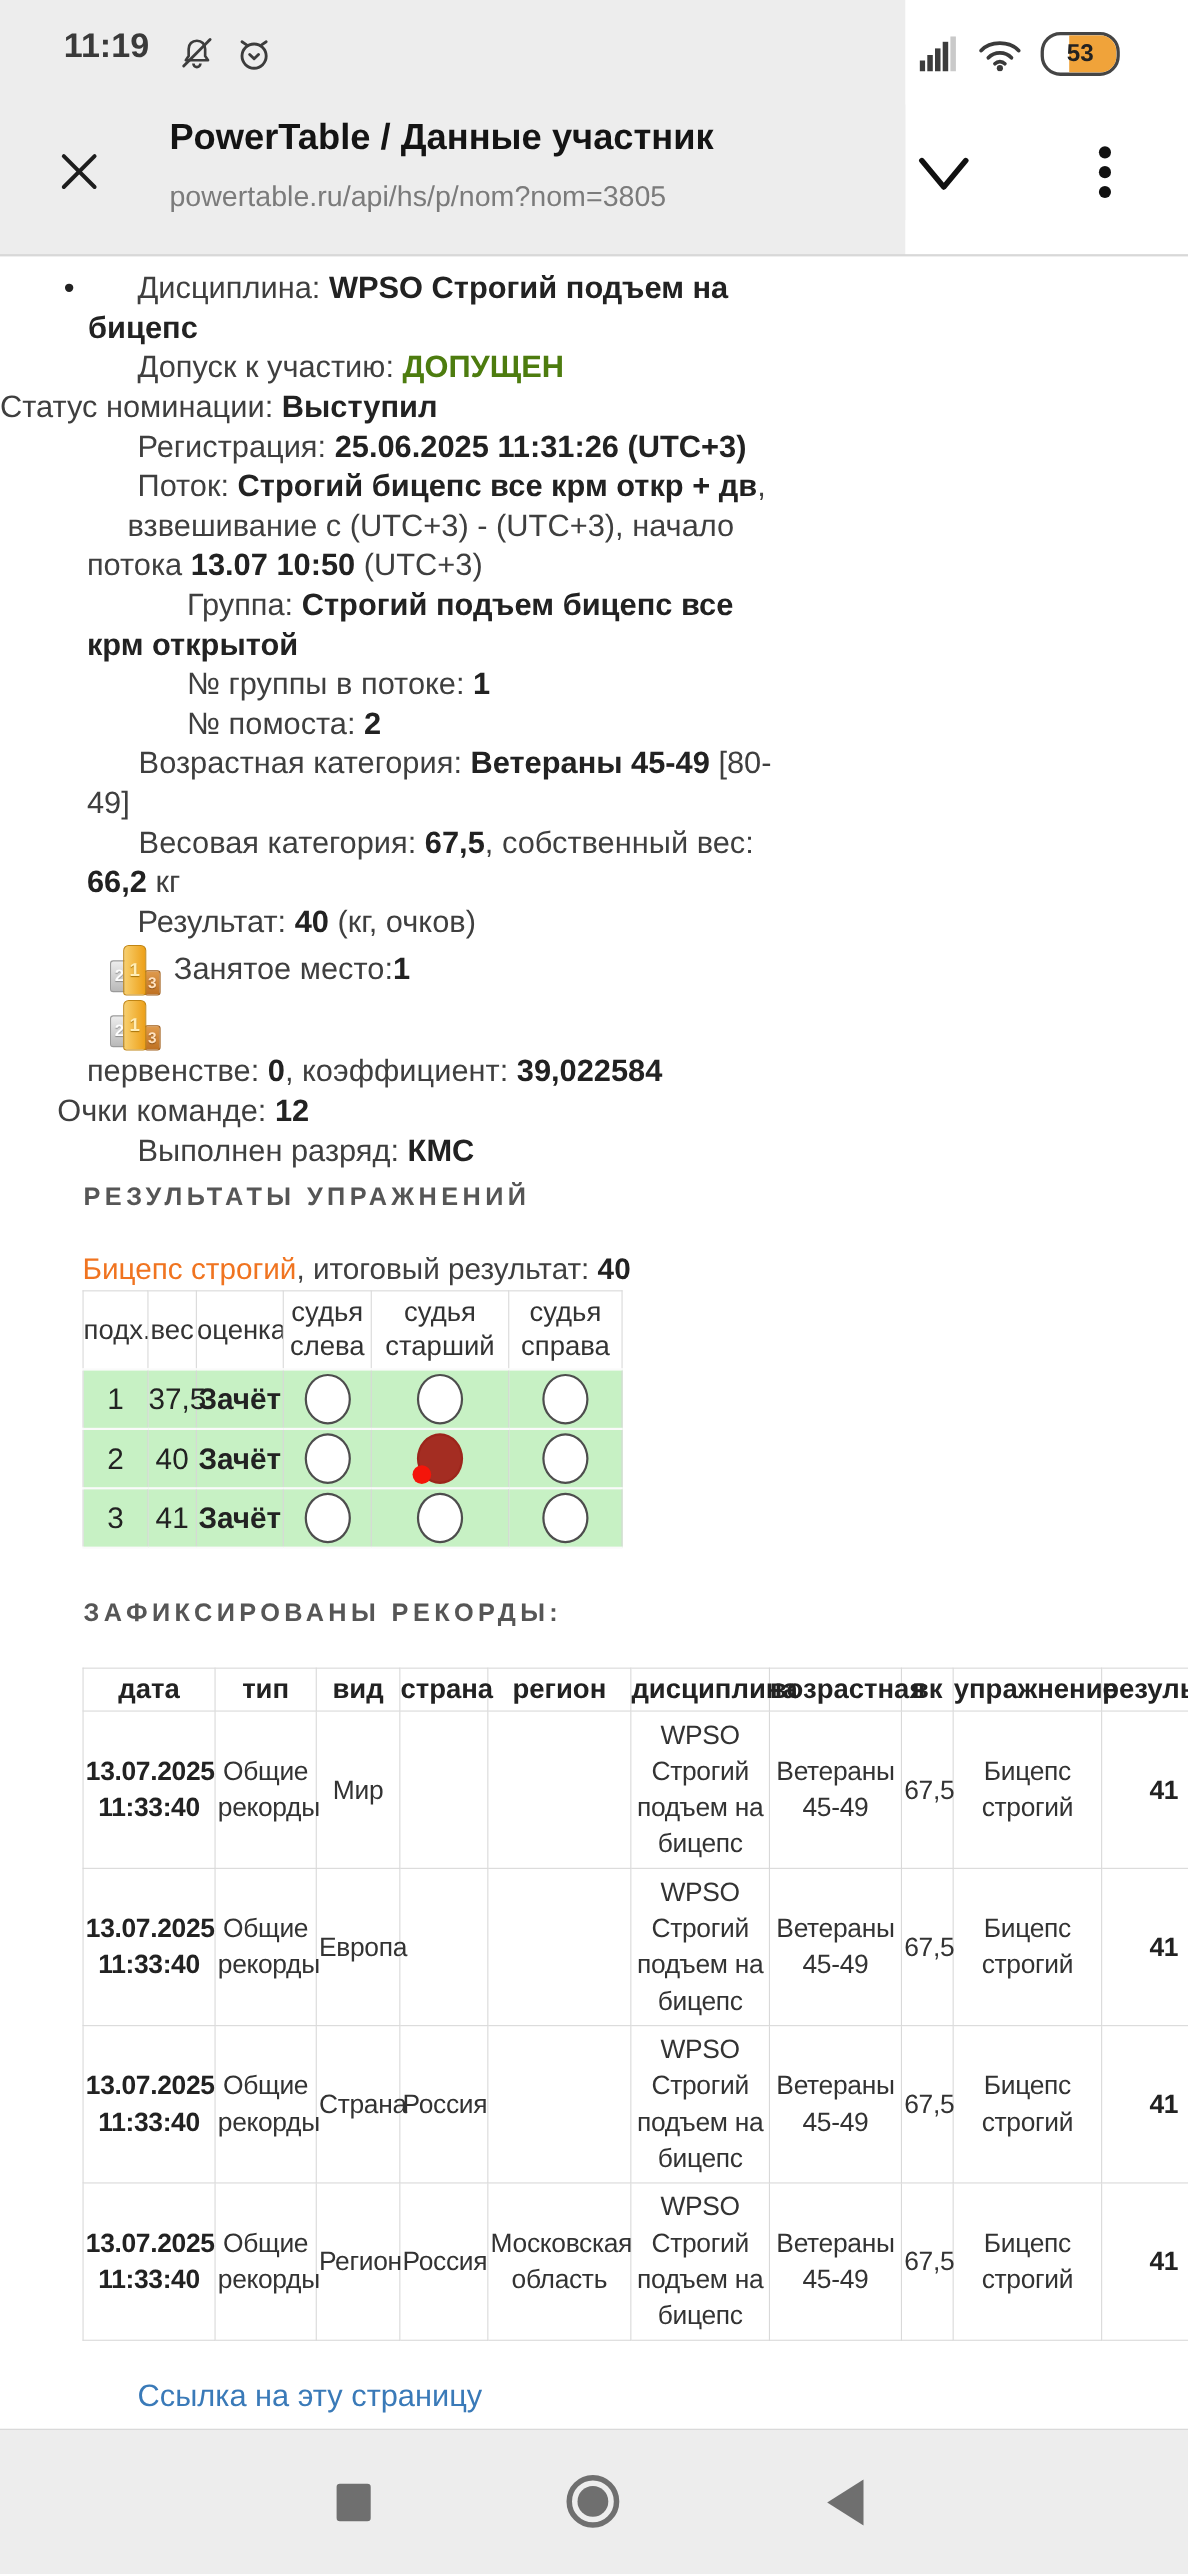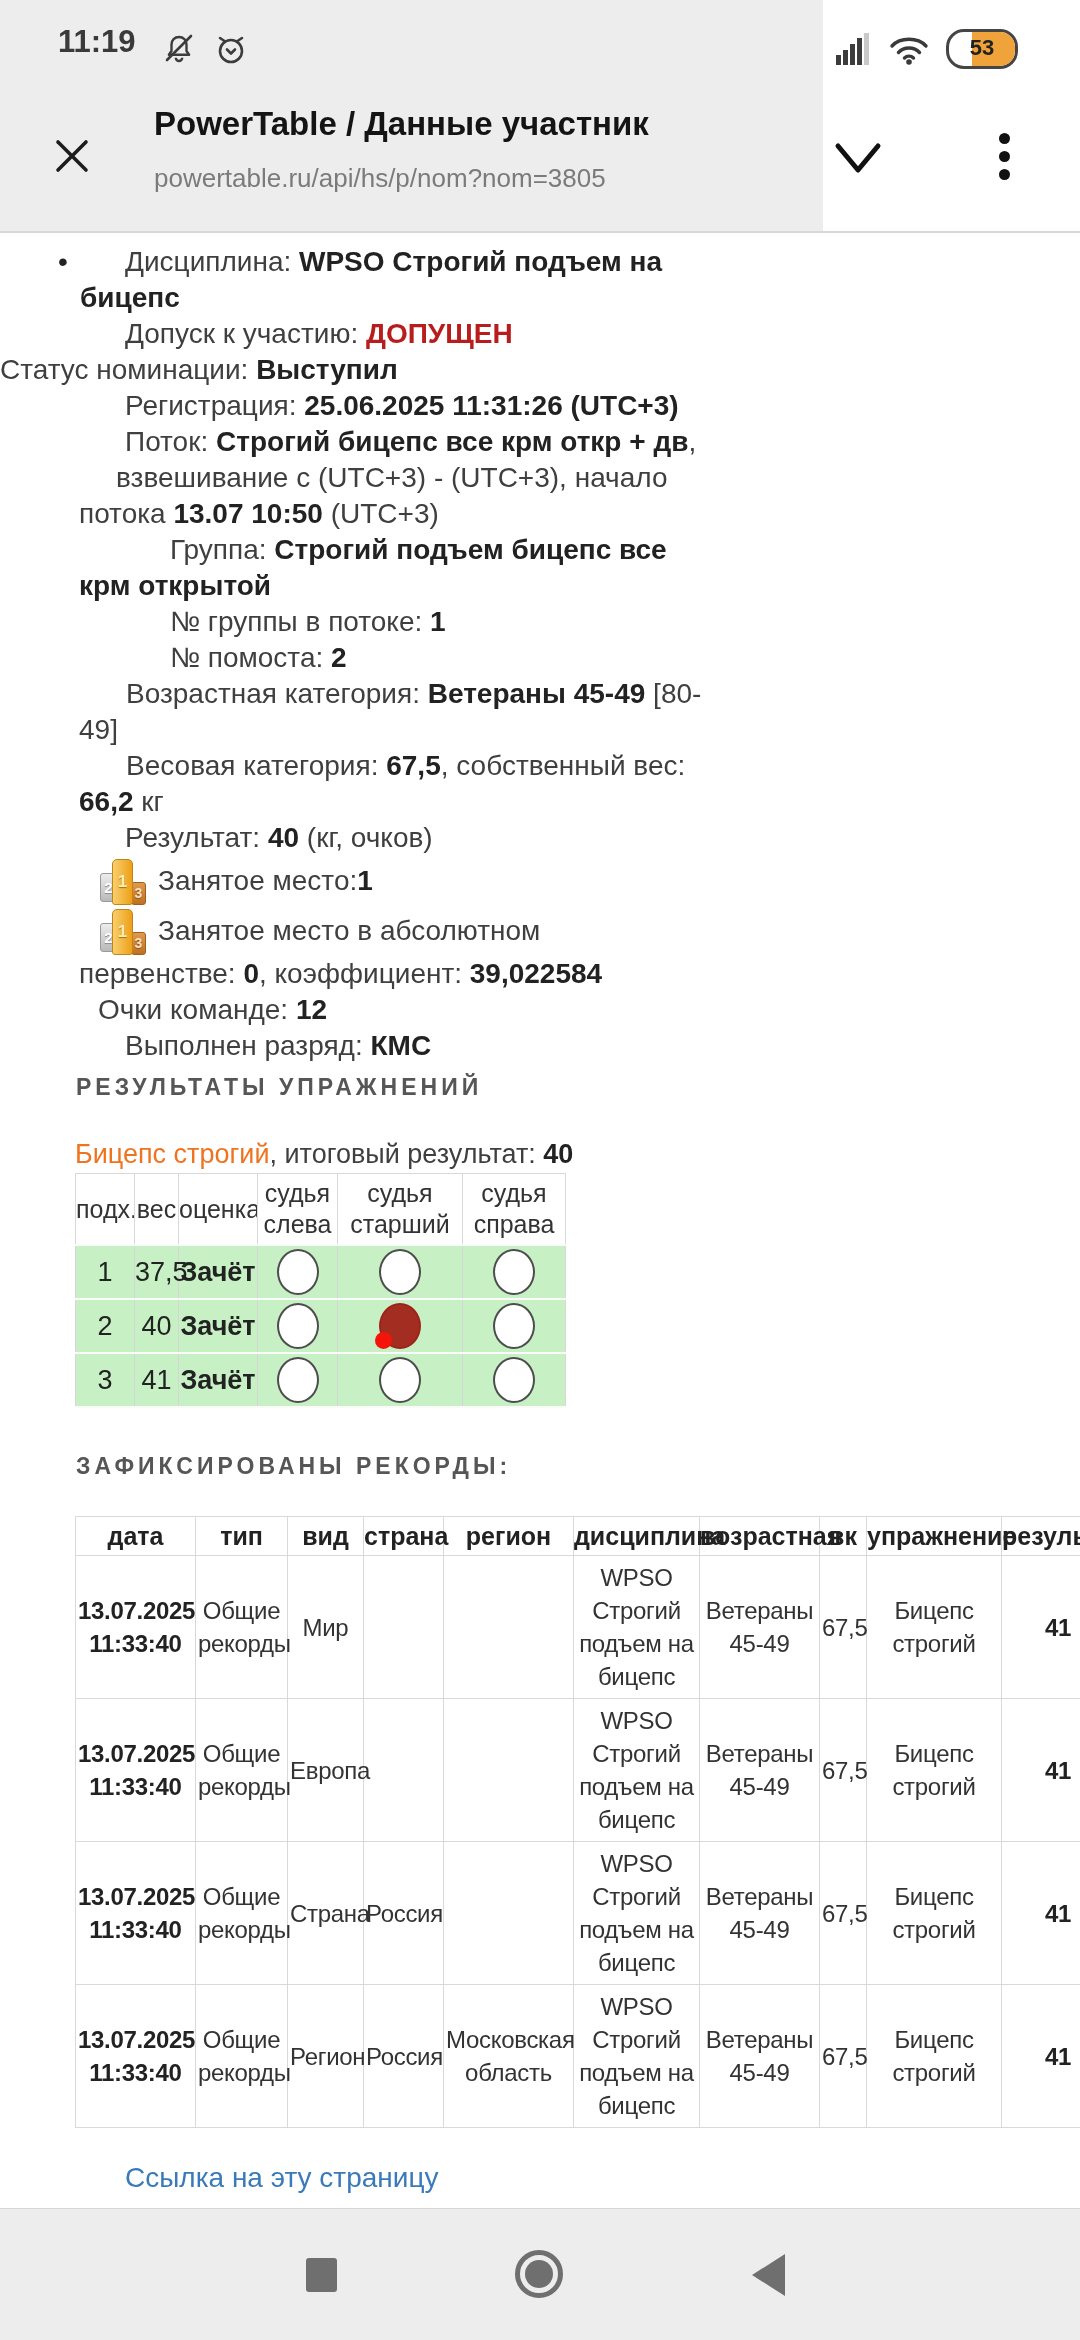--- a/index.html
+++ b/index.html
@@ -25,21 +25,21 @@
            white-space:nowrap;overflow:hidden;}
   .hdr-fade{position:absolute;left:723px;top:95px;width:100px;height:105px;
             background:linear-gradient(to right,rgba(237,237,237,0),#ededed 85%);}
   .chev-btn{position:absolute;left:833px;top:138px;width:50px;height:42px;}
   .kebab-btn{position:absolute;left:986px;top:126px;width:36px;height:66px;text-align:center;}
   .kebab-btn i{display:block;width:11px;height:11px;border-radius:50%;background:#111;margin:7px auto;}
   
   .plines{position:absolute;left:0;top:244px;width:760px;}
   .pline{position:relative;line-height:36px;font-size:28px;white-space:nowrap;color:#3f3f3f;}
   .pline .b{font-weight:bold;color:#222;}
-  .pline .green{color:#b91c1c;}
+  .pline .green{color:#4d7c0f;}
   .bullet{position:absolute;left:58px;top:0;color:#222;}
   .picon{height:50px;display:flex;align-items:center;}
   .podium{position:relative;width:46px;height:48px;display:inline-block;flex:0 0 46px;margin-right:12px;}
   .pb{position:absolute;text-align:center;font-weight:bold;border-radius:3px;box-sizing:border-box;}
   .pb0{left:0;bottom:3px;width:17px;height:29px;background:linear-gradient(180deg,#ededed,#b9b9b9);
        border:1px solid #9a9a9a;color:#fdfdfd;font-size:15px;line-height:27px;text-shadow:0 1px 1px #8a8a8a;z-index:1;}
   .pb1{left:12px;bottom:0;width:21px;height:46px;background:linear-gradient(90deg,#f8cf6d,#eda019);
        border:1px solid #c08514;color:#ffedb6;font-size:17px;line-height:44px;text-shadow:0 1px 1px #a87408;z-index:3;
        border-top-left-radius:5px;border-top-right-radius:5px;}
   .pb2{left:31px;bottom:0;width:15px;height:23px;background:linear-gradient(180deg,#df9a4d,#bf7122);
@@ -174,24 +174,23 @@
         </span>
         <span>Занятое место: </span>
         <span class="b ">1</span>
       </div>
       <div class="pline picon" style="padding-left: 100px;">
         <span class="podium">
           <span class="pb pb0">2</span>
           <span class="pb pb1">1</span>
           <span class="pb pb2">3</span>
         </span>
-        <span>Занятое место в абсолютном</span>
       </div>
       <div class="pline" style="padding-left: 79px;"><span>первенстве: </span><span class="b ">0</span><span>, коэффициент: </span><span class="b ">39,022584</span></div>
-      <div class="pline" style="padding-left: 98px;"><span>Очки команде: </span><span class="b ">12</span></div>
+      <div class="pline" style="padding-left: 52px;"><span>Очки команде: </span><span class="b ">12</span></div>
       <div class="pline" style="padding-left: 125px;"><span>Выполнен разряд: </span><span class="b ">КМС</span></div>
     </div>
 
   <div class="sec-h h-results">РЕЗУЛЬТАТЫ УПРАЖНЕНИЙ</div>
 
   <div class="ex-caption">
     <span class="lnk">Бицепс строгий</span><span>, итоговый результат: </span><span class="b">40</span>
   </div>
 
   <table class="ex-table">

